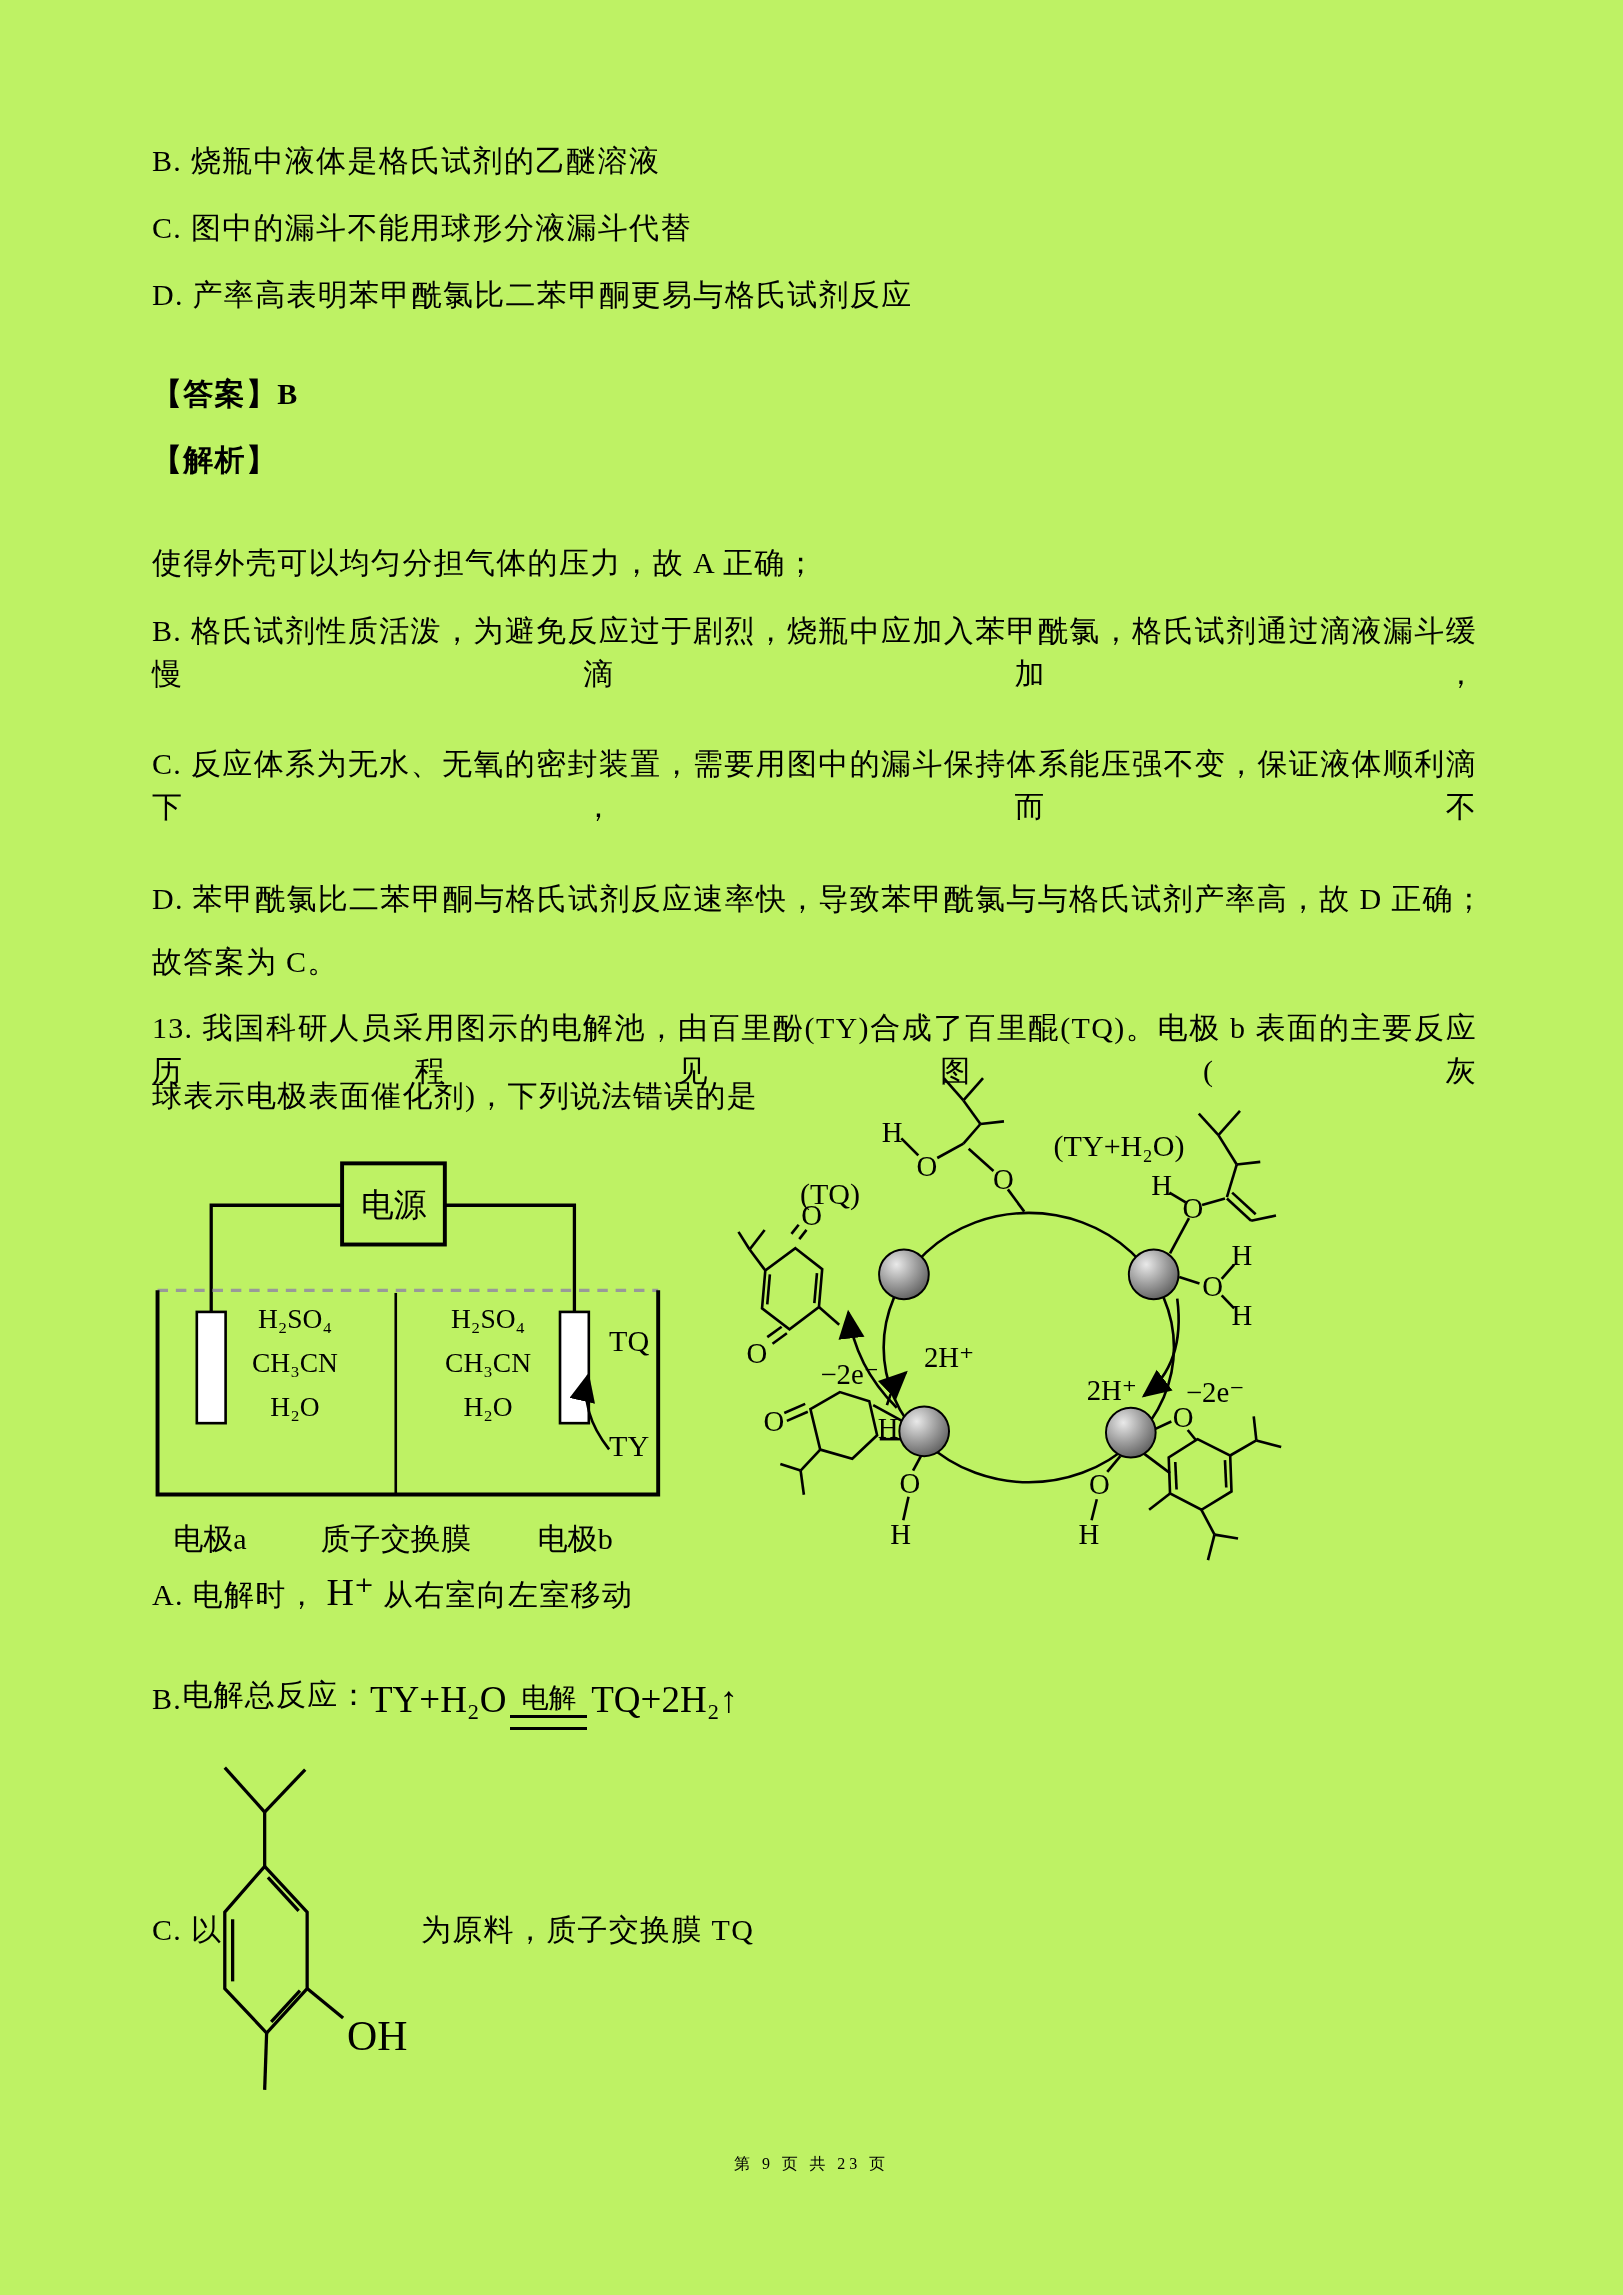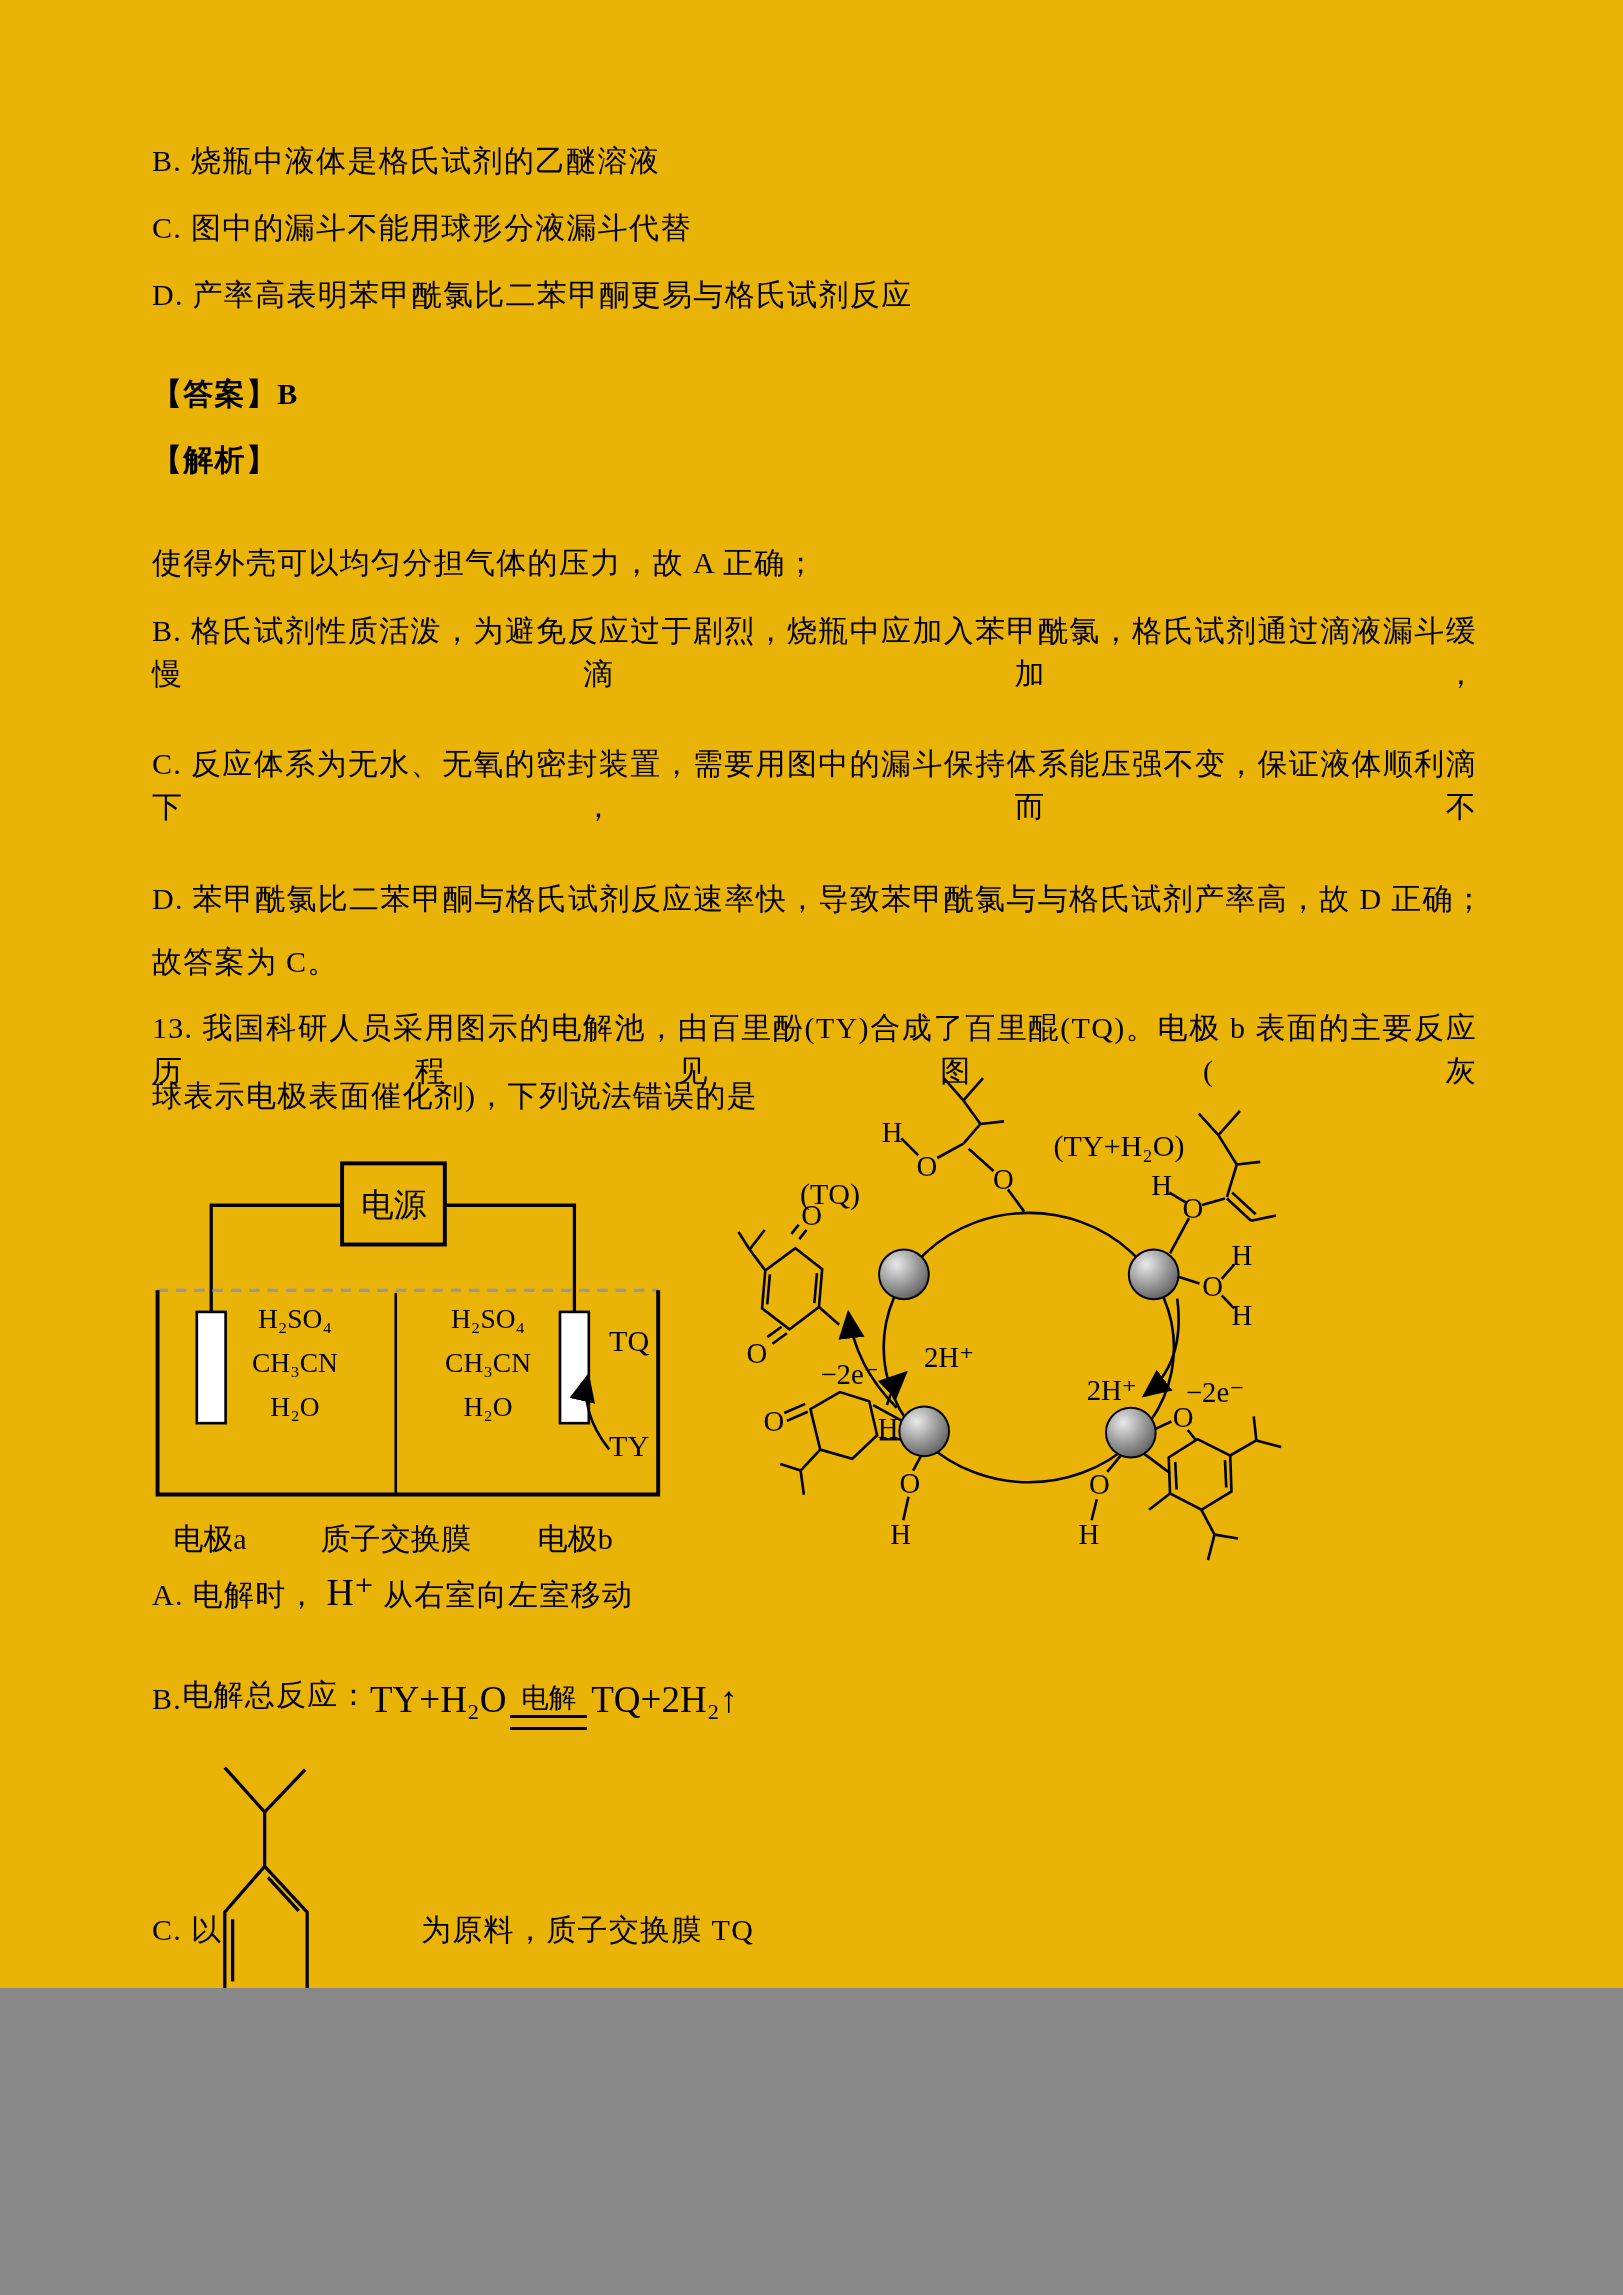--- a/index.html
+++ b/index.html
@@ -1,17 +1,17 @@
 <!DOCTYPE html>
 <html style="font-size:10.5px"><head>
 <meta charset="utf-8">
 <style>
   html,body{margin:0;padding:0;background:#888;}
   #page{
-    position:relative; width:1623px; height:1988px; background:#eab308;
+    position:relative; width:1623px; height:2295px; background:#bef264;
     font-family:"Liberation Serif","DejaVu Serif",serif; color:#000;
     overflow:hidden;
   }
   .line{
     position:absolute; left:152px; width:1325px; font-size:30px; line-height:43px;
     letter-spacing:1.3px; white-space:nowrap;
   }
   .just{ white-space:normal; text-align:justify; text-align-last:justify; }
   .tag{ font-weight:bold;margin-top:32px; }
   svg text{ font-family:"Liberation Serif","DejaVu Serif",serif; }

